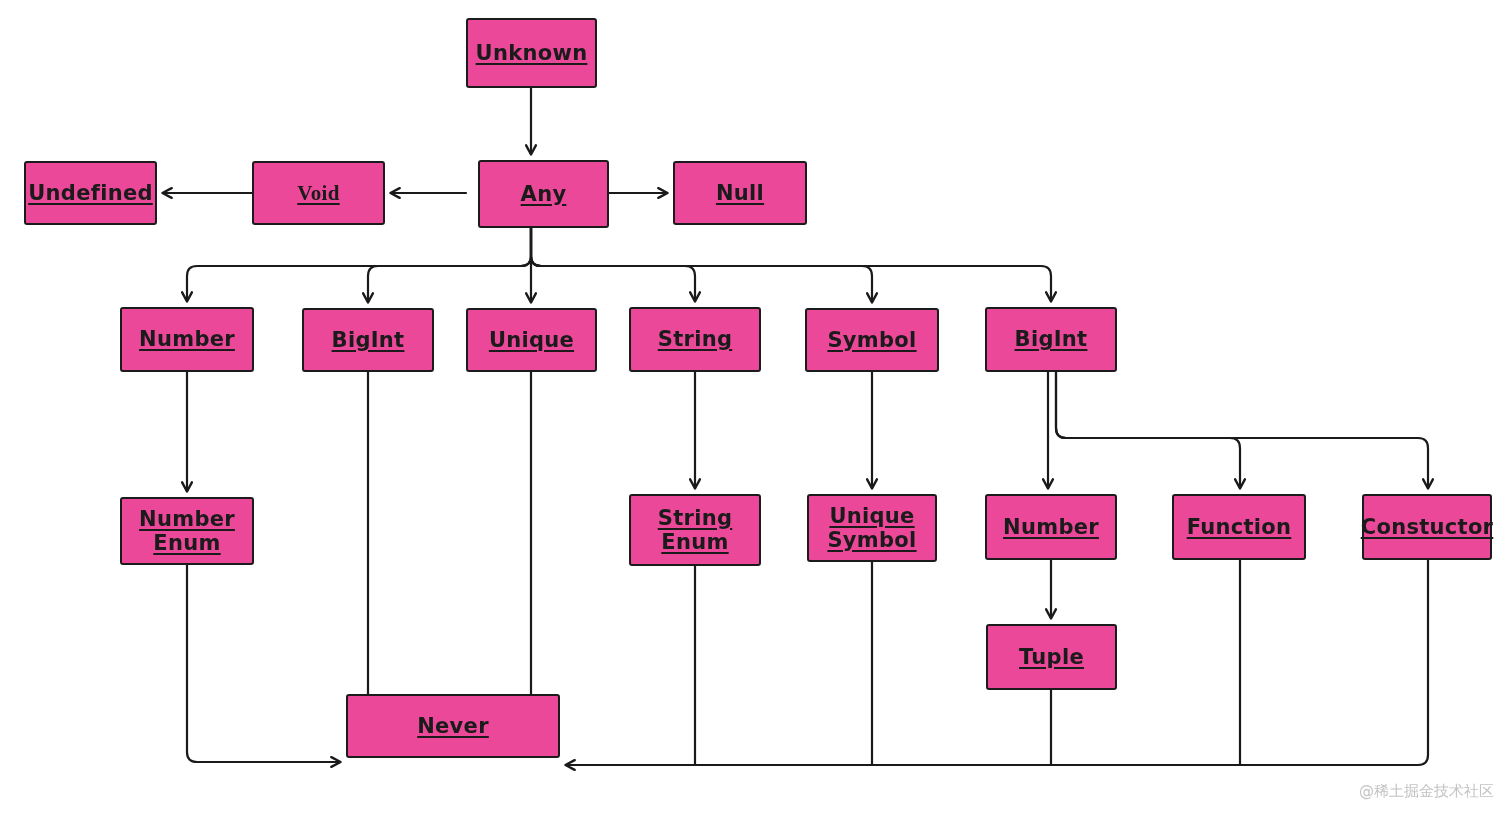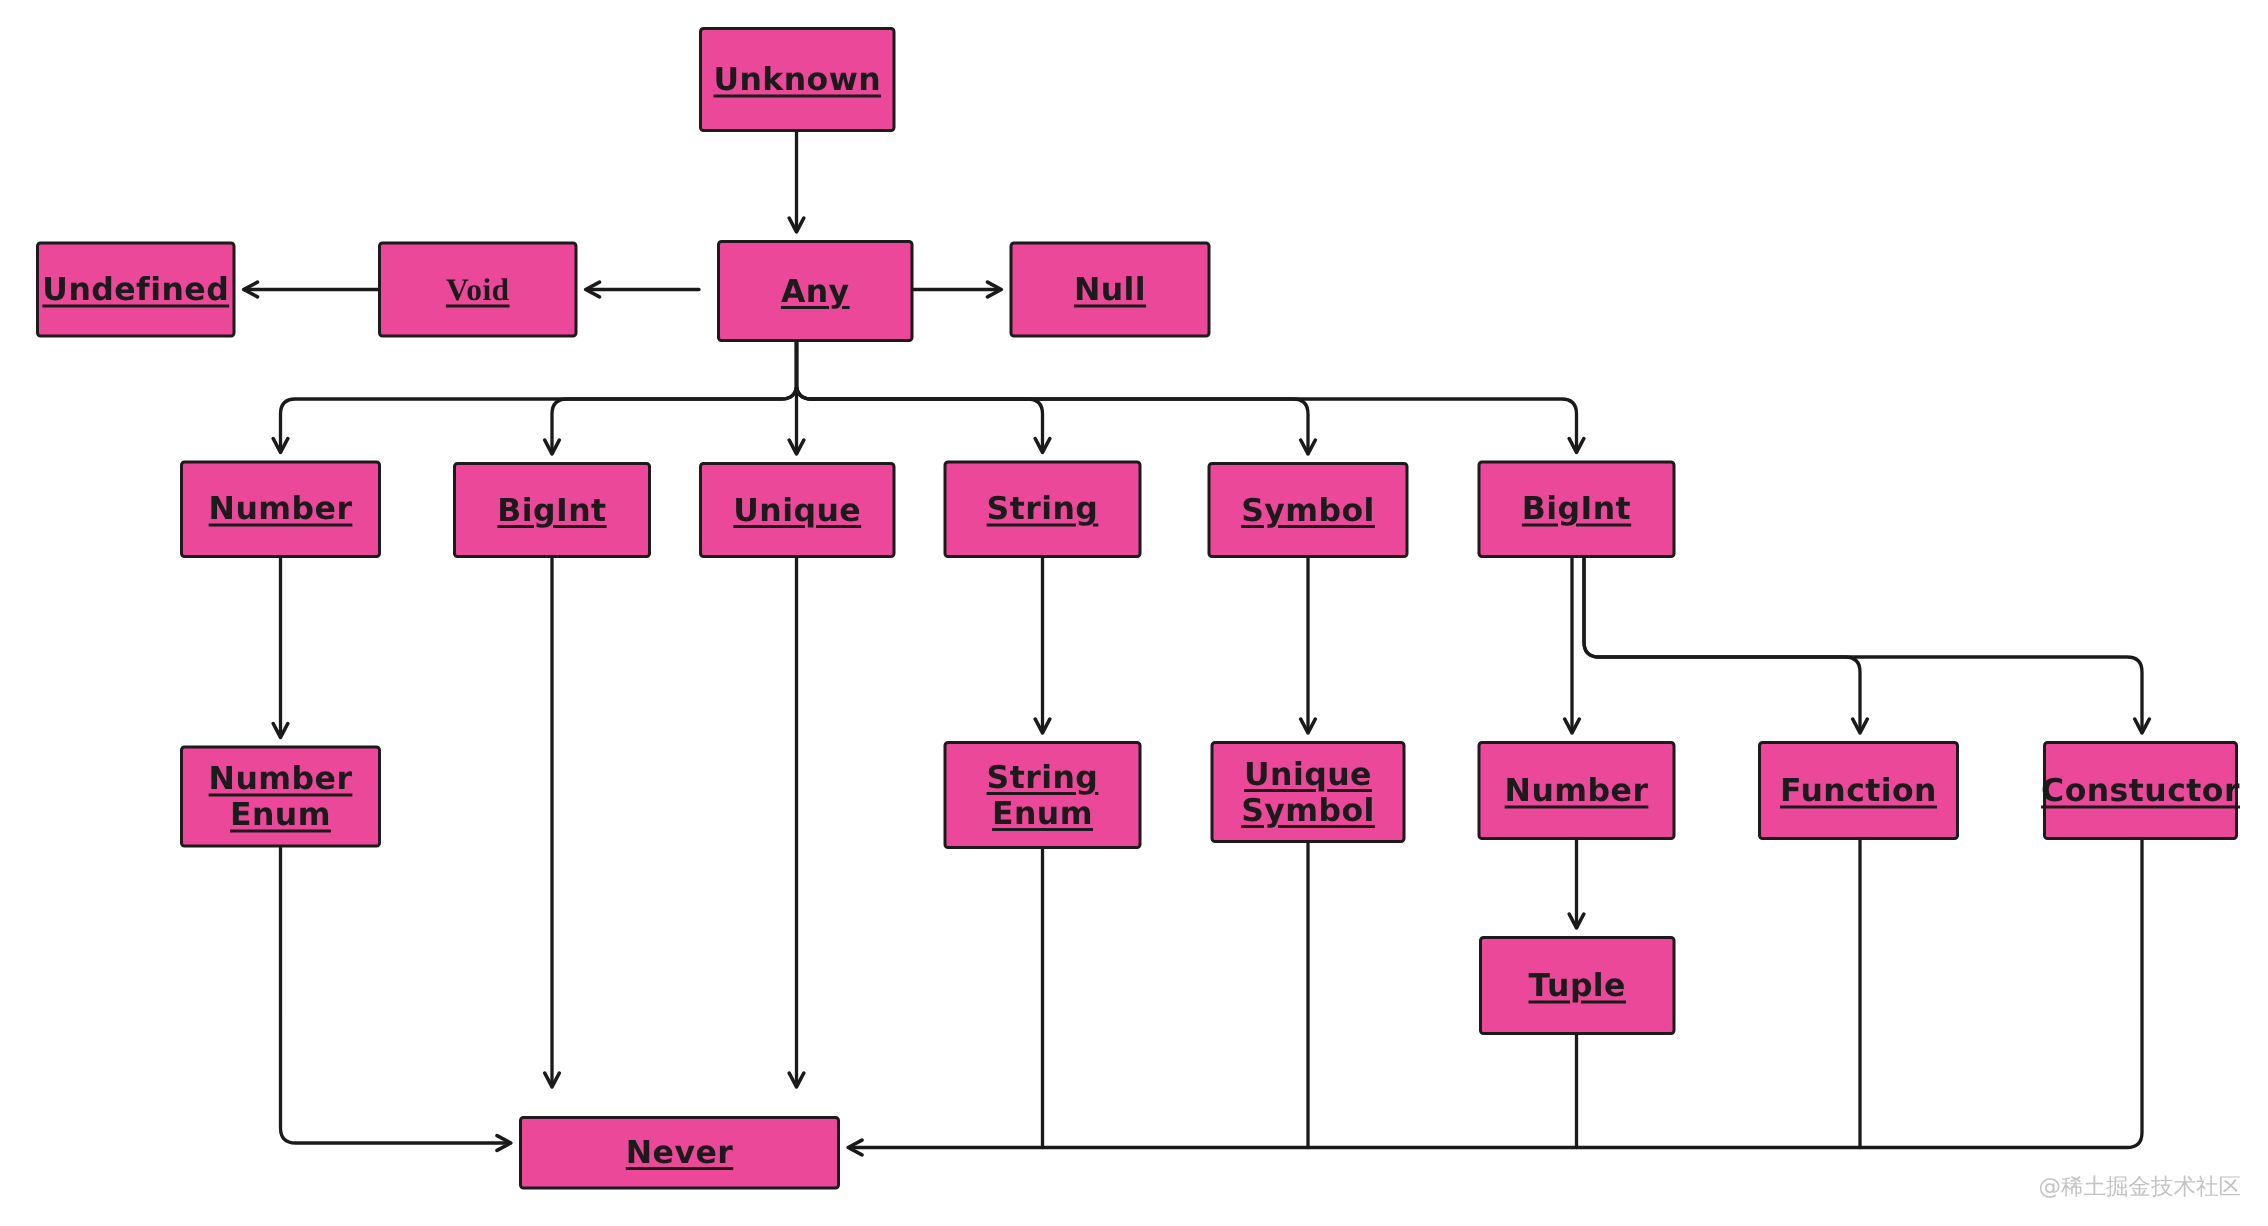--- a/index.html
+++ b/index.html
@@ -149,19 +149,19 @@
     <span class="label">Function</span>
   </div>
   <div class="node" style="left:1362px; top:494px; width:130px; height:66px;">
     <span class="label">Constuctor</span>
   </div>
 
   <div class="node" style="left:986px; top:624px; width:131px; height:66px;">
     <span class="label">Tuple</span>
   </div>
 
-  <div class="node" style="left:346px; top:744px; width:214px; height:49px;">
+  <div class="node" style="left:346px; top:694px; width:214px; height:64px;">
     <span class="label">Never</span>
   </div>
 
   <div class="watermark">@稀土掘金技术社区</div>
 
 </div>
 
 </body></html>

